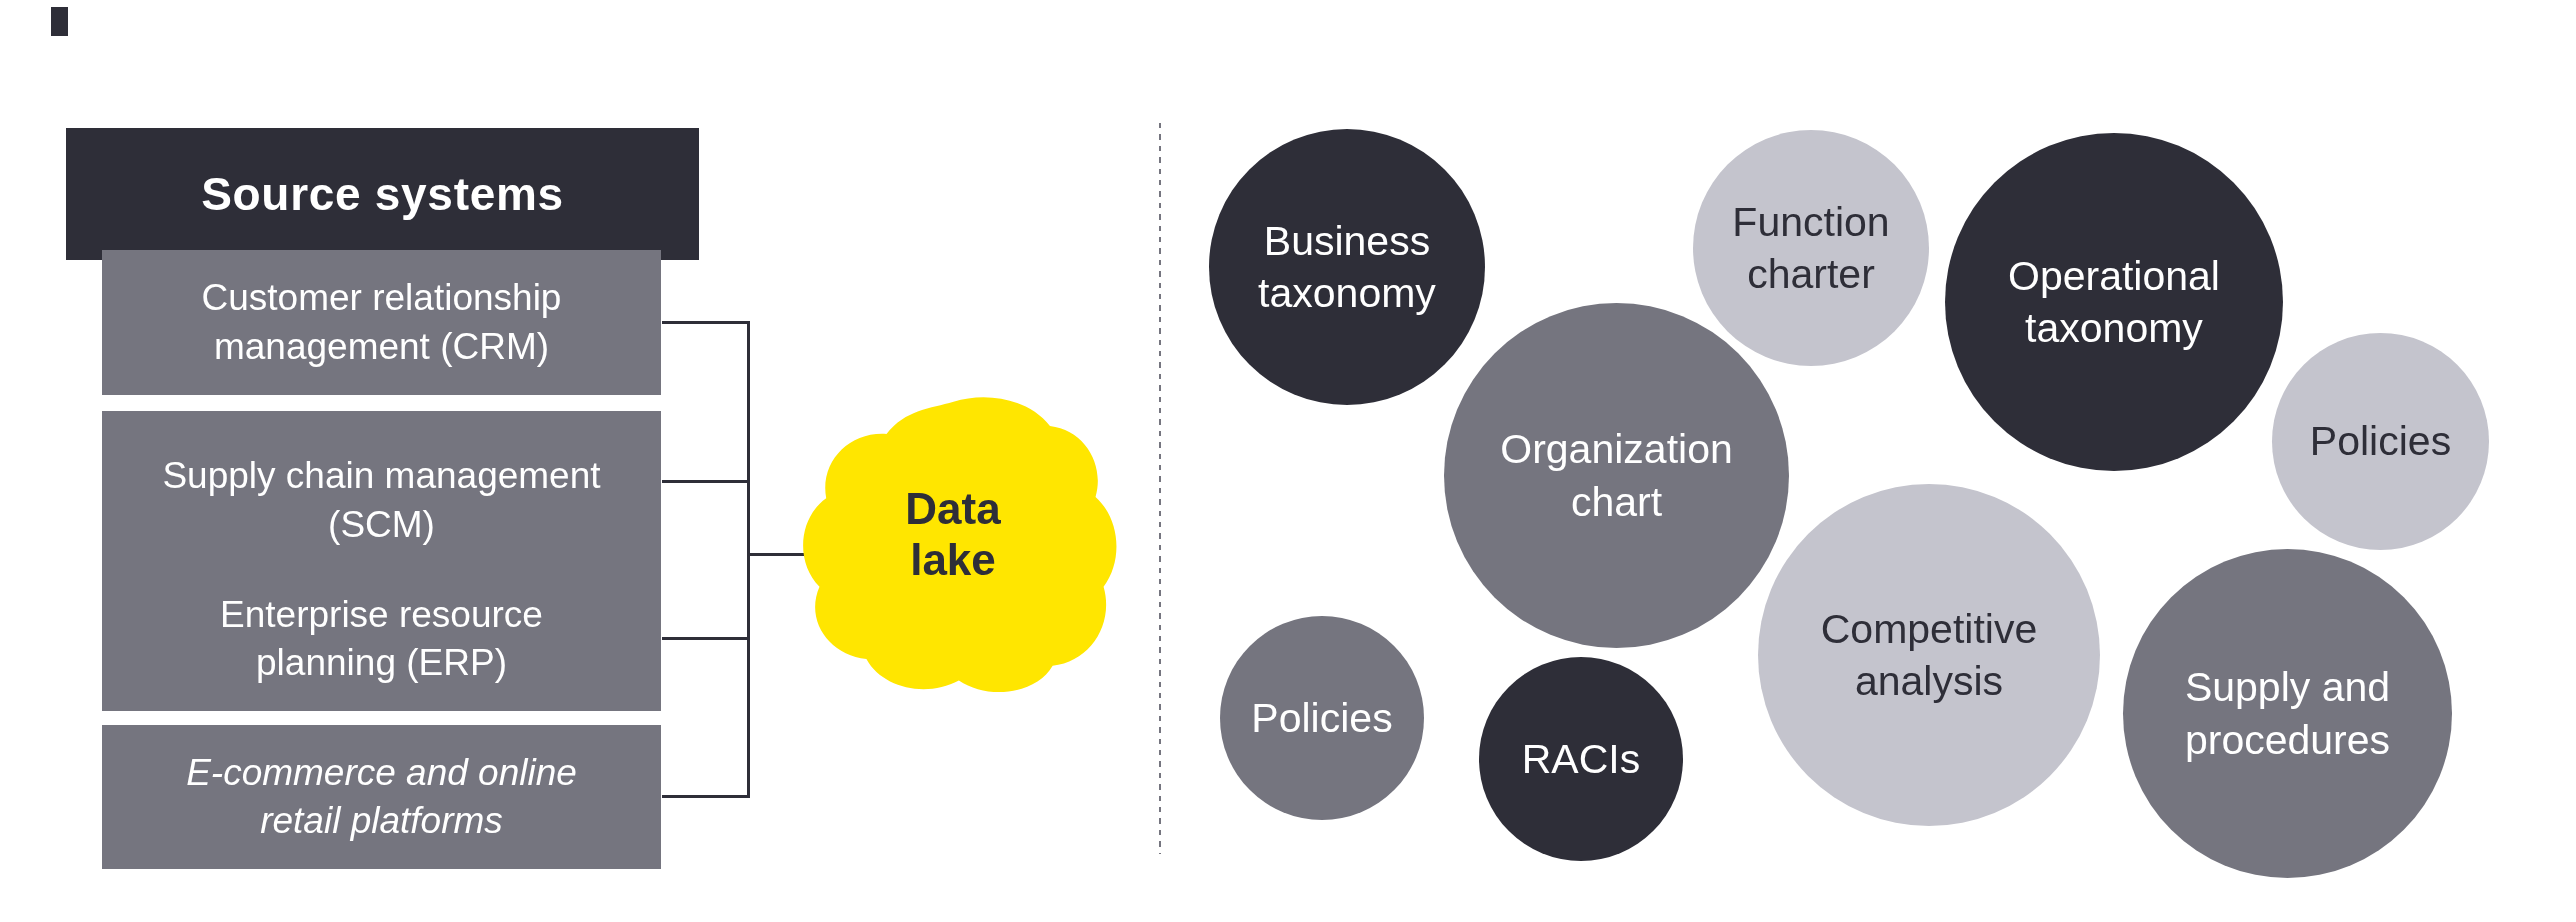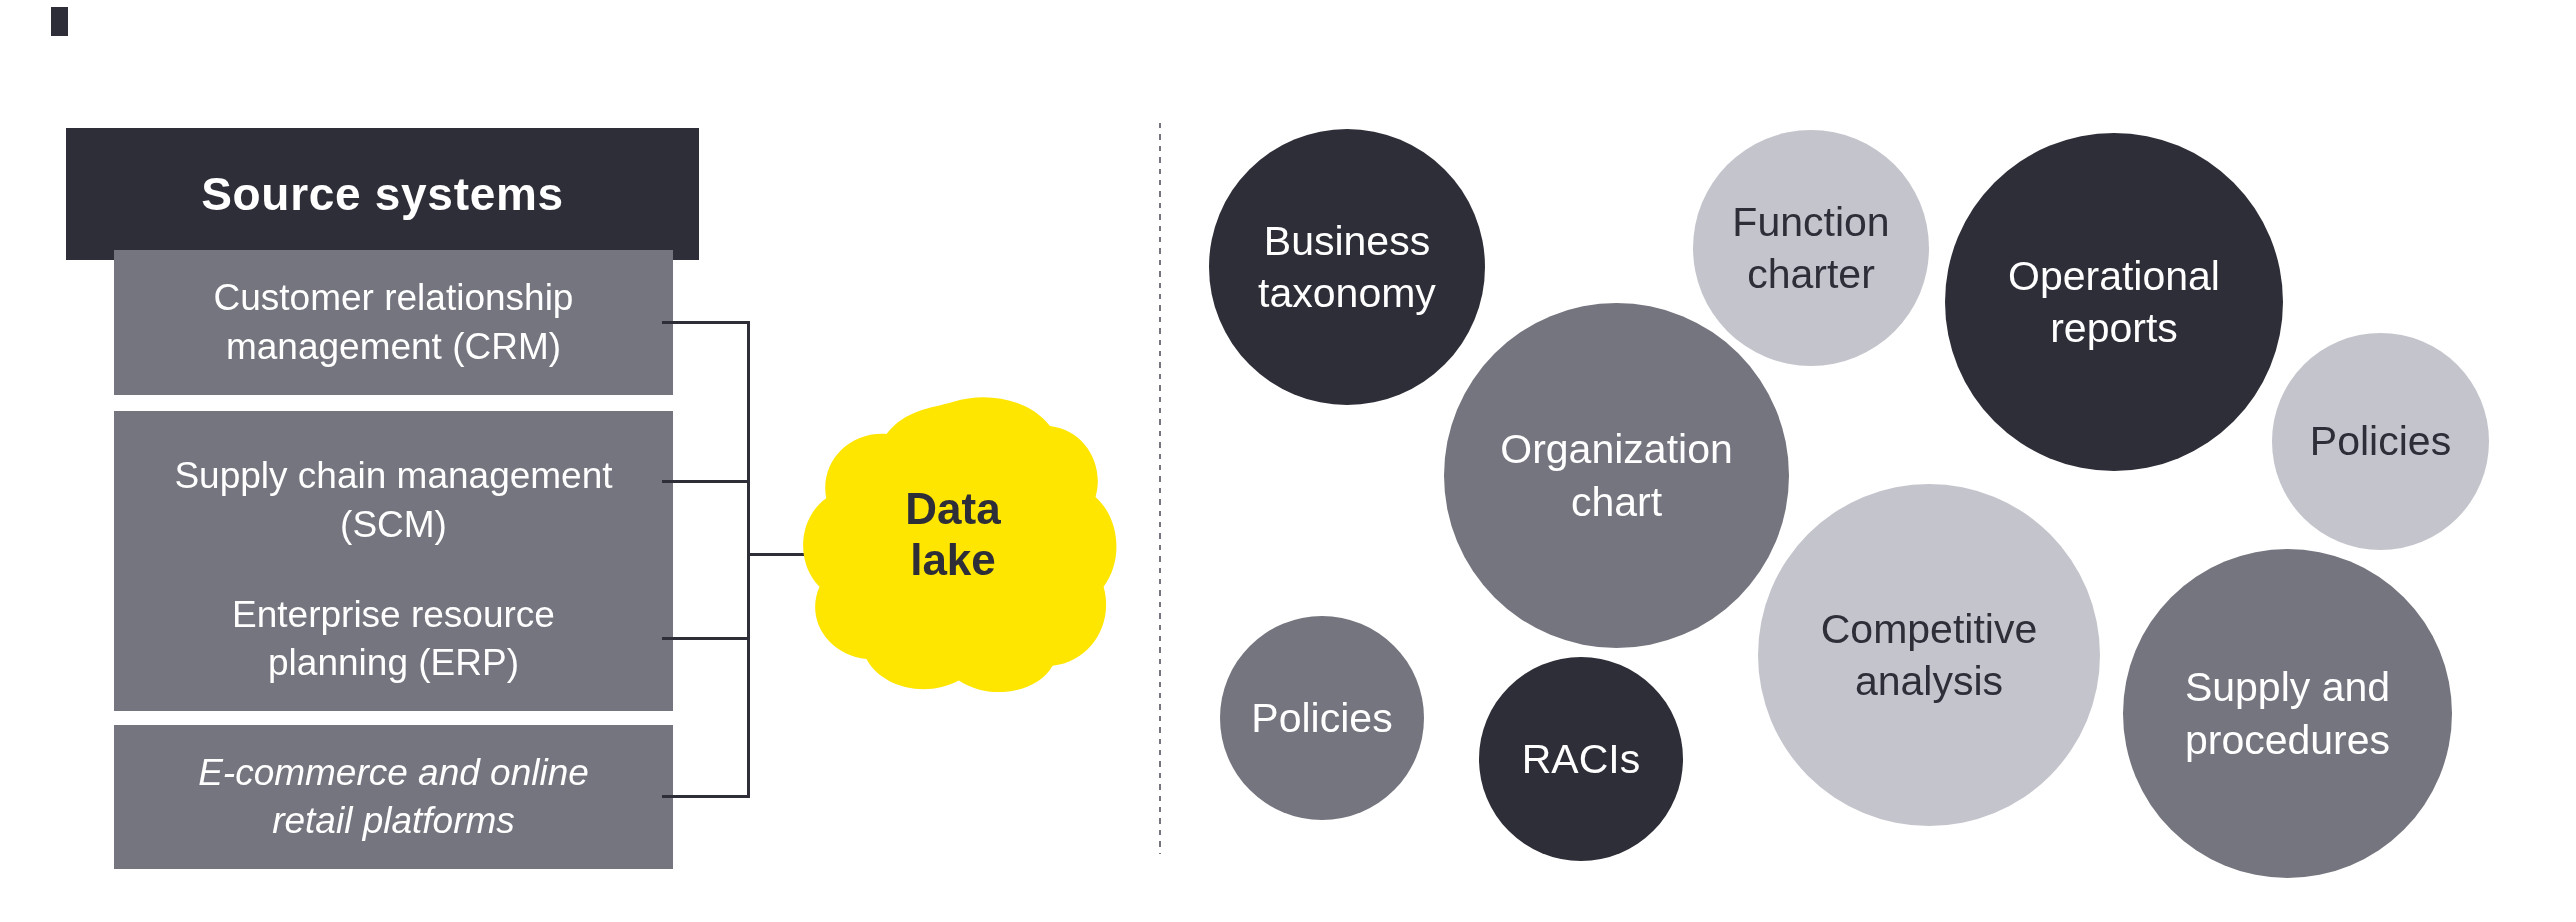--- a/index.html
+++ b/index.html
@@ -32,21 +32,21 @@
     left: 66px; top: 128px;
     width: 633px; height: 132px;
     background: #2E2E38;
     color: #FFFFFF;
     display: flex; align-items: center; justify-content: center;
     font-size: 46px; font-weight: bold;
     letter-spacing: 0.7px;
   }
   .source-box {
     position: absolute;
-    left: 114px;
+    left: 102px;
     width: 559px;
     background: #75757F;
     color: #FFFFFF;
     display: flex; align-items: center; justify-content: center;
     text-align: center;
     font-size: 37px; line-height: 1.3;
     box-sizing: border-box;
     padding: 0 47px;
   }
   .sb1 { top: 250px; height: 145px; }
@@ -167,21 +167,21 @@
 
   <div class="separator"></div>
 
   <div class="bubble tone-light b2">
     <span>Function charter</span>
   </div>
   <div class="bubble tone-dark b1">
     <span>Business taxonomy</span>
   </div>
   <div class="bubble tone-dark b3">
-    <span>Operational reports</span>
+    <span>Operational taxonomy</span>
   </div>
   <div class="bubble tone-light b4">
     <span>Policies</span>
   </div>
   <div class="bubble tone-medium b5">
     <span>Organization chart</span>
   </div>
   <div class="bubble tone-medium b6">
     <span>Policies</span>
   </div>

